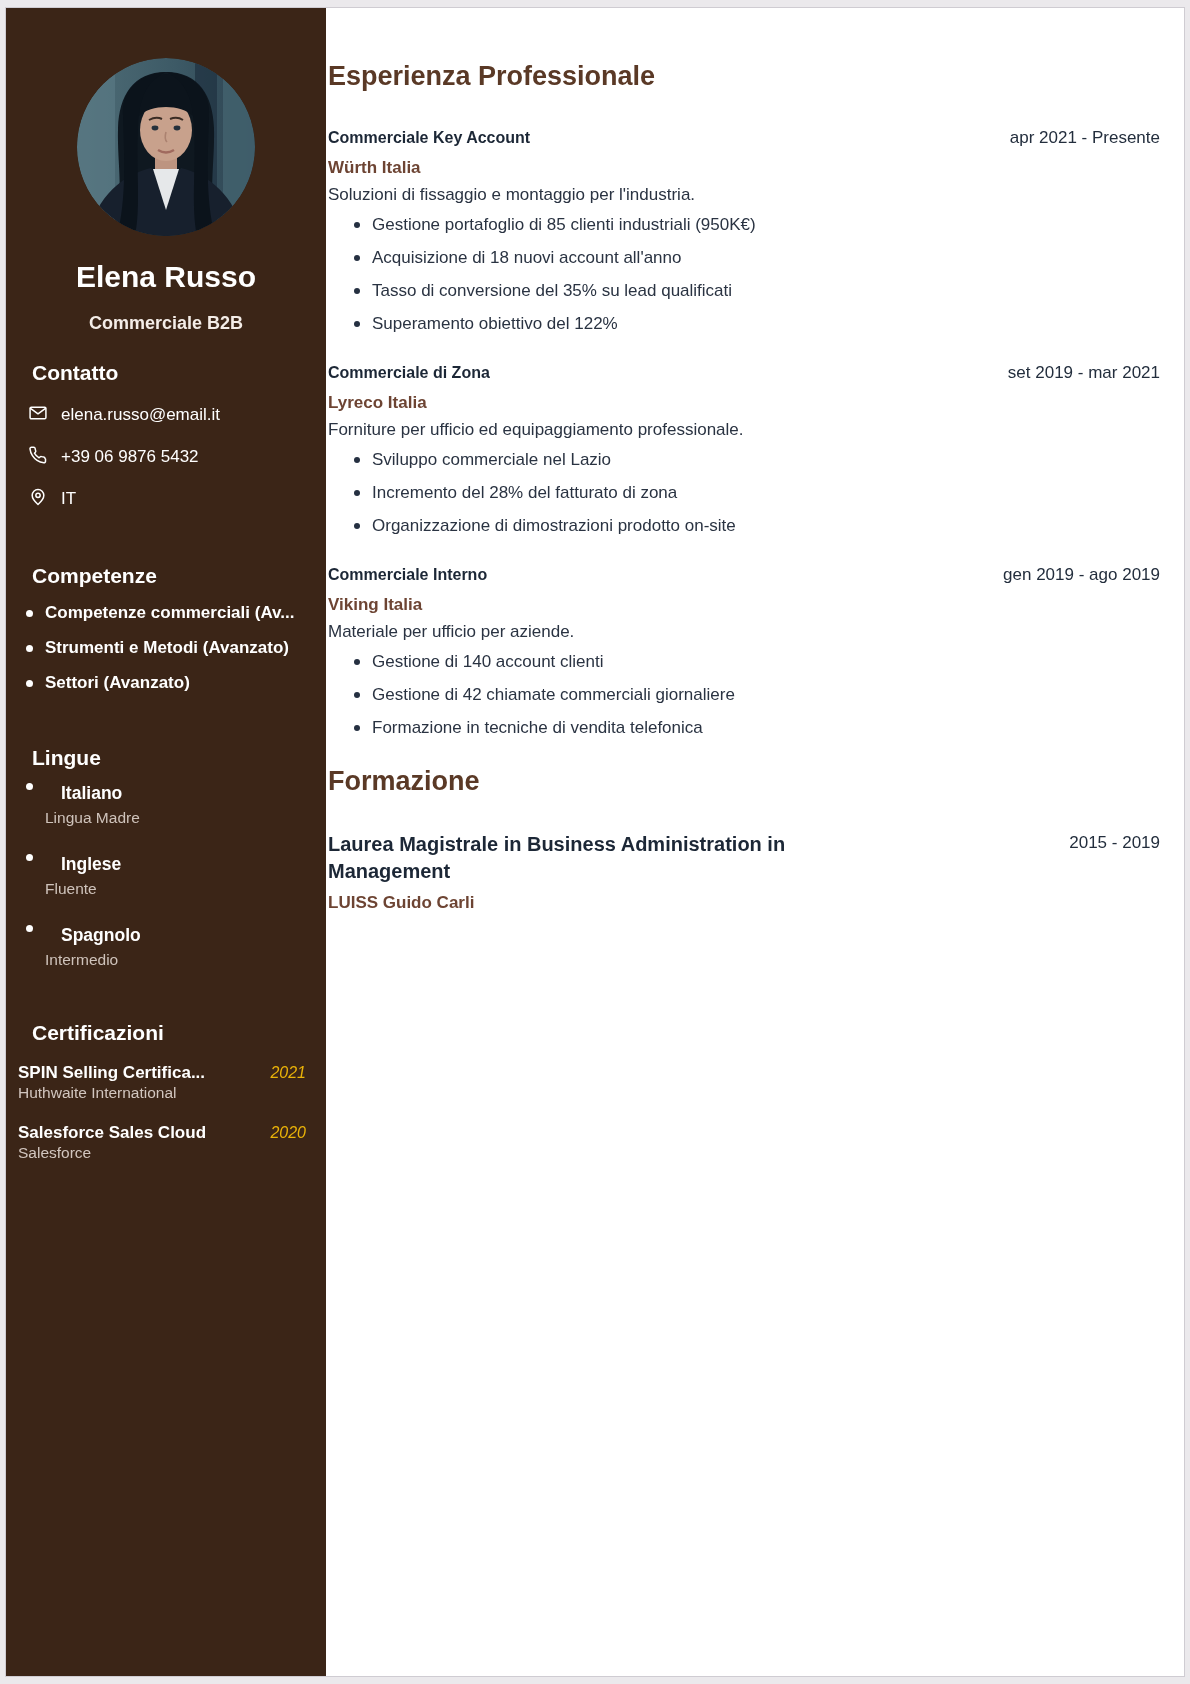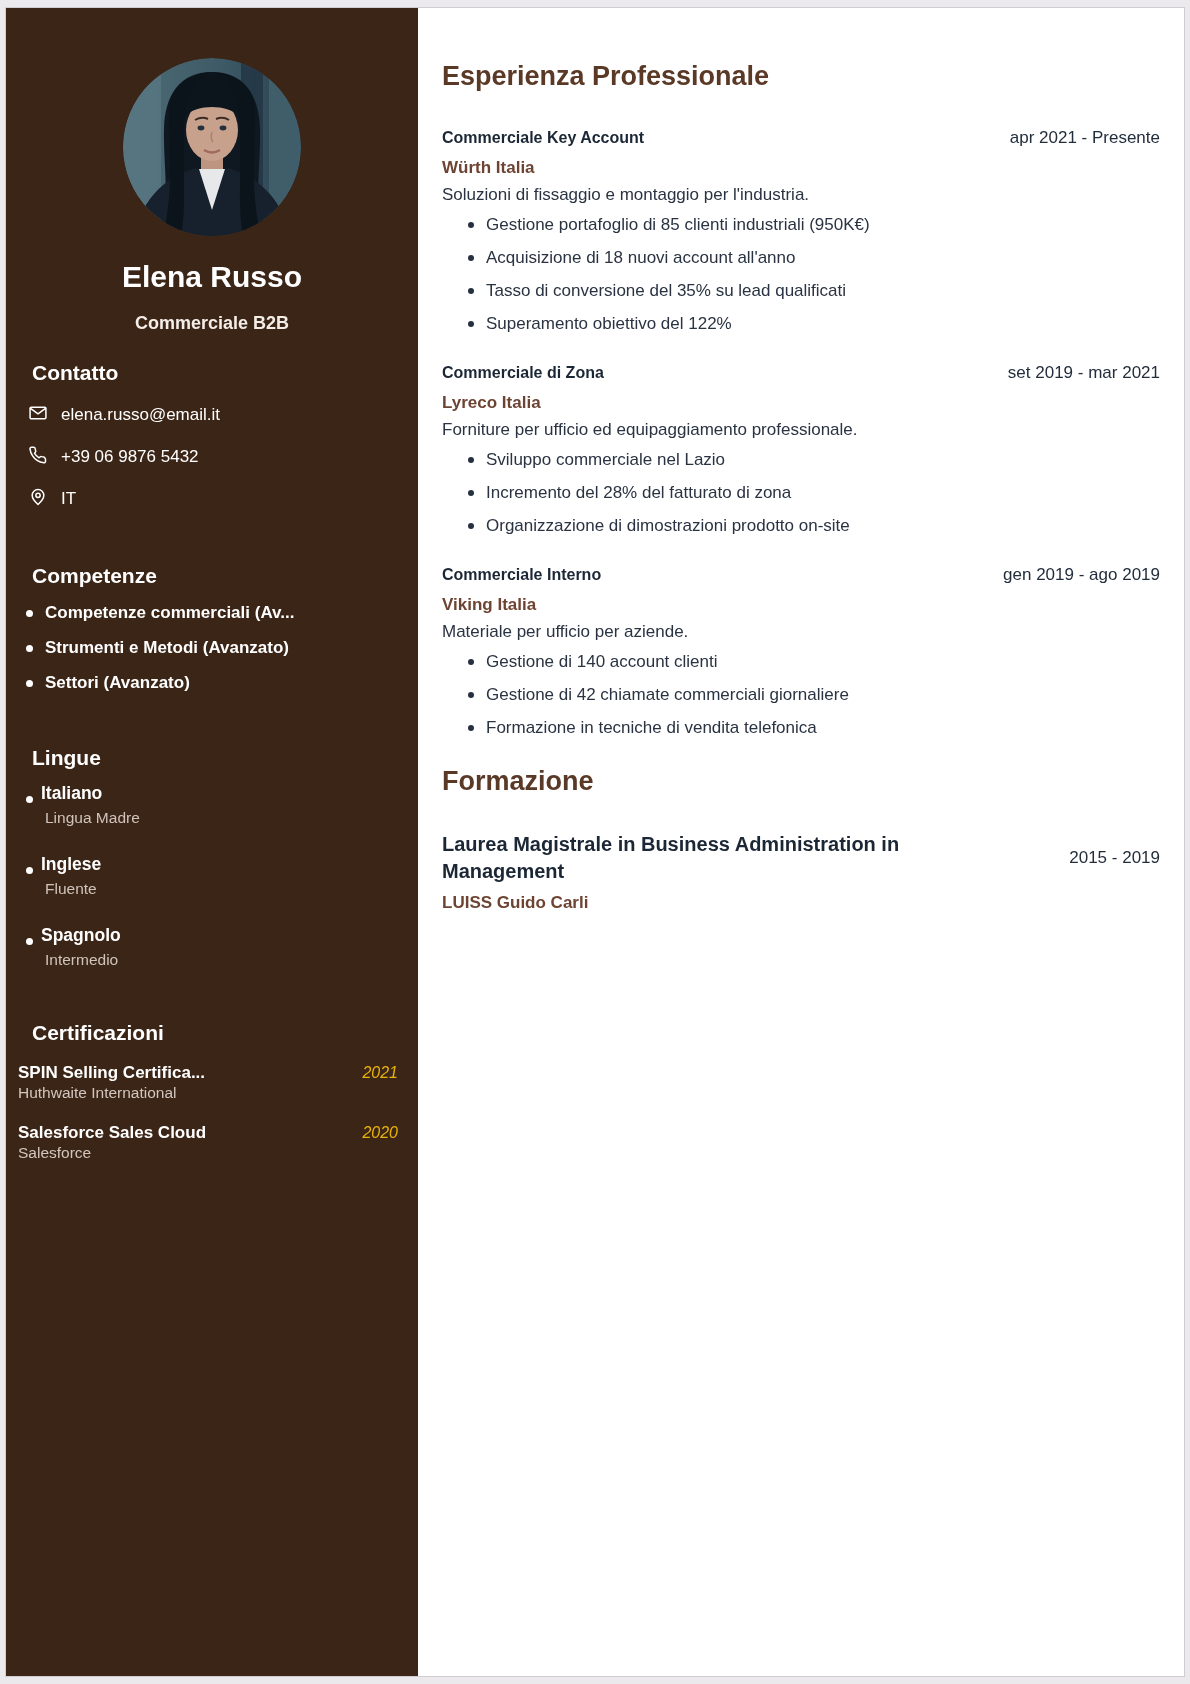--- a/index.html
+++ b/index.html
@@ -13,21 +13,21 @@
   .page {
     position:absolute; top:7px; left:5px;
     width:1178px; height:1668px;
     background:#ffffff;
     border:1px solid #cfccd2;
     display:flex;
     overflow:hidden;
   }
   
   .sidebar {
-    width:412px; flex-shrink:0;
+    width:320px; flex-shrink:0;
     background:#3b2517;
     color:#ffffff;
     padding:50px 20px 20px;
     box-sizing:border-box;
   }
   .avatar-wrap { width:178px; height:178px; margin:0 auto; border-radius:50%; overflow:hidden; }
   .avatar-wrap svg { display:block; }
   .side-name {
     margin:26px 0 0; text-align:center;
     font-size:30px; font-weight:700; line-height:30px; color:#ffffff;
@@ -44,51 +44,51 @@
   .contact-list { margin-top:2px; }
   .contact-row { display:flex; align-items:center; gap:13px; margin-top:18px; padding-left:2px; }
   .contact-row svg { flex-shrink:0; }
   .contact-value { font-size:17px; line-height:20px; color:#ffffff; }
   .skill-list { margin-top:3px; }
   .skill-row { display:flex; align-items:center; gap:12px; margin-top:15px; }
   .side-dot { width:7px; height:7px; border-radius:50%; background:#ffffff; flex-shrink:0; }
   .skill-label { font-size:17px; font-weight:600; line-height:20px; color:#ffffff; white-space:nowrap; overflow:hidden; }
   .lang-list { margin-top:13px; }
   .lang-item { margin-bottom:28px; }
-  .lang-head { display:flex; align-items:flex-end; gap:8px; }
+  .lang-head { display:flex; align-items:flex-start; gap:28px; }
   .lang-name { font-size:17.5px; font-weight:600; line-height:20px; color:#ffffff; }
   .lang-level { margin:7px 0 0 19px; font-size:15.5px; line-height:16px; color:#cfc3bb; }
   .cert-list { margin-top:18px; }
   .cert-item { margin:0 0 20px -8px; }
   .cert-head { display:flex; justify-content:space-between; align-items:baseline; }
   .cert-title { font-size:17px; font-weight:700; line-height:20px; color:#ffffff; }
   .cert-year { font-size:16px; color:#eab308; font-weight:400;font-style:italic; }
   .cert-issuer { font-size:15.5px; line-height:20px; color:#d2c6bf; }
   
   .main {
     flex:1;
-    padding:52px 24px 20px 24px;
+    padding:52px 24px 20px 2px;
     box-sizing:border-box;
     border-radius:29px;
   }
   .main-heading {
     margin:0 0 34px;
     font-size:27px; font-weight:700; line-height:32px;
     color:#5a3926;
   }
   .job { margin-bottom:26px; }
   .job-head { display:flex; justify-content:space-between; align-items:flex-start; gap:20px; }
   .job-title { margin:0; font-size:16px; font-weight:700; line-height:24px; color:#1c2736; }
   .job-period { font-size:17px; line-height:24px; color:#232e3d; white-space:nowrap; }
   .company { margin-top:9px; font-size:17px; font-weight:600; line-height:18px; color:#6d4433; }
   .desc { margin-top:7px; font-size:17px; line-height:21px; color:#2a3342; }
   .bullets { margin:9px 0 0; padding:0; list-style:none; }
   .bullets li { position:relative; padding-left:44px; margin-bottom:11px; font-size:17px; line-height:22px; color:#2a3342; }
   .bdot { position:absolute; left:26px; top:8px; width:6px; height:6px; border-radius:50%; background:#253041; }
-  .edu-head { display:flex; justify-content:space-between; align-items:center; gap:20px; }
+  .edu-head { display:flex; justify-content:space-between; align-items:flex-start; gap:20px; }
   .edu-title { margin:0; max-width:470px; font-size:20px; font-weight:700; line-height:27px; color:#1c2736; }
   .edu-school { margin-top:8px; font-size:17px; font-weight:600; line-height:20px; color:#6d4433; }
 </style>
 </head>
 <body>
 
 <div class="page">
 
   <aside class="sidebar">
 

